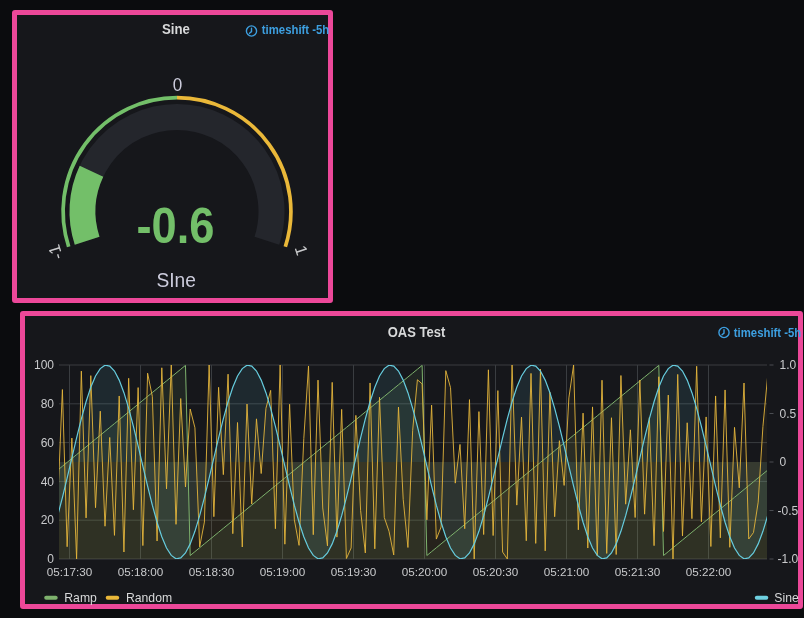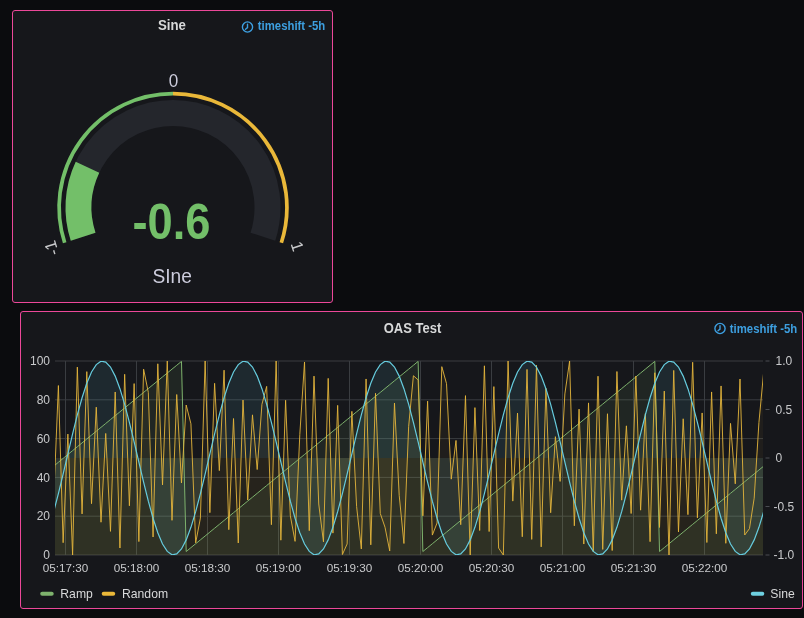--- a/index.html
+++ b/index.html
@@ -1,15 +1,15 @@
 <!DOCTYPE html>
 <html><head><meta charset="utf-8"><style>
 html,body { margin:0; padding:0; background:#0b0c0e; width:804px; height:618px; overflow:hidden; }
 * { box-sizing:border-box; }
-.panel { position:absolute; background:#16171b; border:1px solid #ec4899; border-radius:3px; }
+.panel { position:absolute; background:#16171b; border:5px solid #ec4899; border-radius:3px; }
 svg text { font-family:"Liberation Sans",sans-serif; }
 </style></head>
 <body>
 <div class="panel" style="left:11.5px;top:9.5px;width:321px;height:293px"><svg width="321" height="293" viewBox="0 0 321 293" font-family="Liberation Sans, sans-serif">
 <text x="159" y="18.9" font-size="14.5" font-weight="bold" fill="#d8d9da" text-anchor="middle" textLength="28" lengthAdjust="spacingAndGlyphs">Sine</text>
       <g stroke="#3d9fe0" fill="none" stroke-width="1.4" stroke-linecap="round">
         <circle cx="234.5" cy="16" r="5.1"></circle>
         <path d="M 234.5 13.2 L 234.5 16.6 L 232.5 18.2"></path>
       </g>
       <text x="244.8" y="18.9" font-size="12.5" font-weight="bold" fill="#3d9fe0" textLength="67.5" lengthAdjust="spacingAndGlyphs">timeshift -5h</text>

